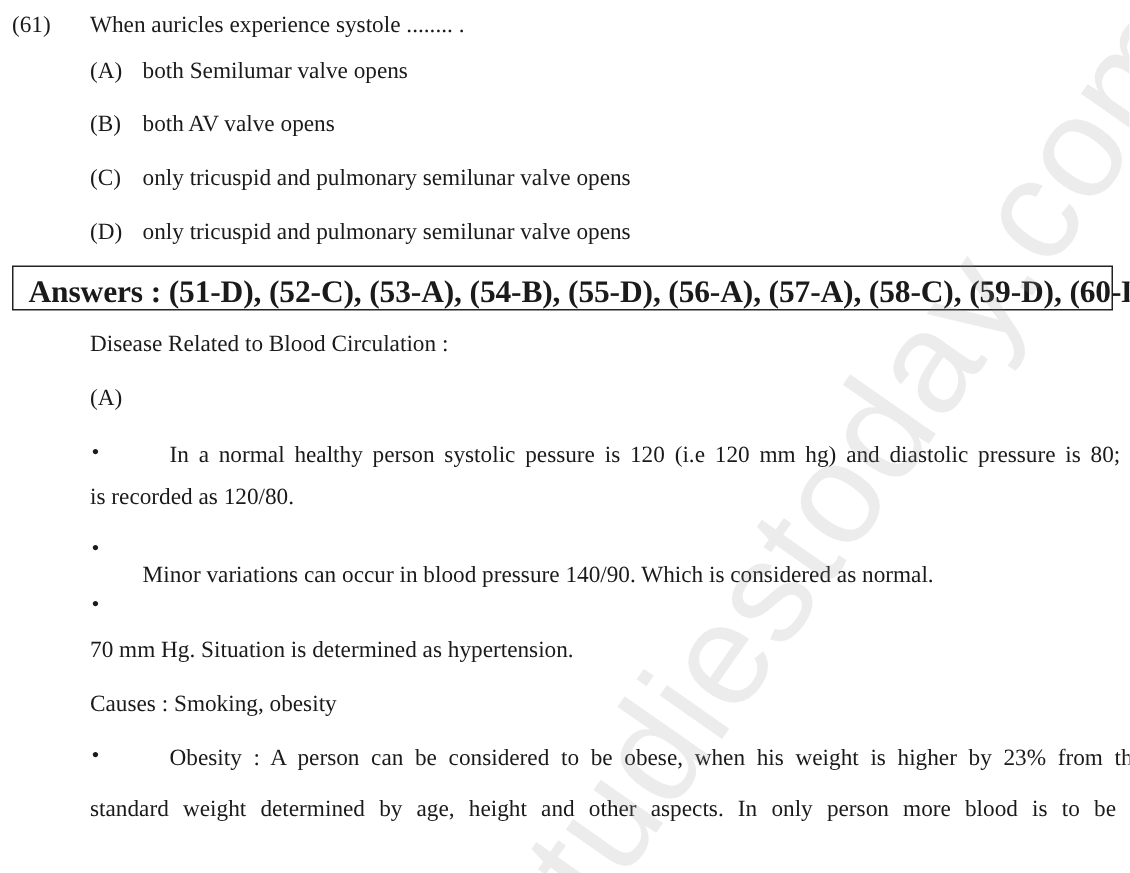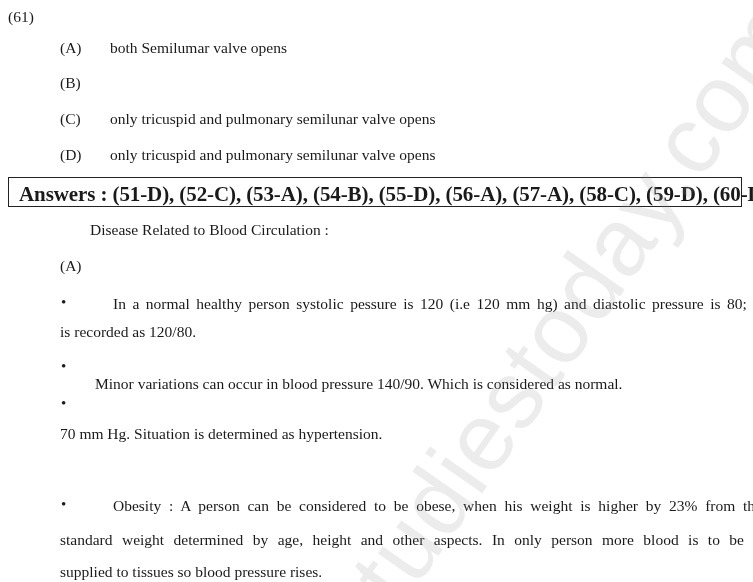--- a/index.html
+++ b/index.html
@@ -22,40 +22,40 @@
       width: 753px; height: 582px;
     }
     .line {
       position: absolute;
       white-space: nowrap;
       line-height: 20px;
     }
     .qnum { left: 8px; top: 7px; }
     .qtext { left: 60px; top: 7px; }
     .opt-label { left: 60px; }
-    .opt-text { left: 110px; }
+    .opt-text { left: 95px; }
     .answers-box {
       position: absolute;
       left: 8px;
       top: 177px;
       width: 734px;
       height: 30px;
       border: 1.3px solid #222;
       box-sizing: border-box;
     }
     .answers-text {
       position: absolute;
       left: 10px;
       top: 4px;
       font-weight: bold;
       font-size: 21px;
       white-space: nowrap;
       letter-spacing: -0.1px;
     }
-    .para { left: 60px; margin-left: 30px; }
+    .para { left: 60px; }
     .bullet {
       position: absolute;
       left: 61px;
       font-size: 15px;
     }
     .bullet-text { left: 95px; }
     .cont { left: 60px; }
     .justify-line {
       position: absolute;
       left: 60px;
@@ -82,25 +82,27 @@
       pointer-events: none;
       letter-spacing: 1px;
     }
   </style>
 </head>
 <body>
 
 <div class="page">
 
   <div class="line qnum">(61)</div>
+  <div class="line qtext">When auricles experience systole ........ .</div>
 
   <div class="line opt-label" style="top:38px">(A)</div>
   <div class="line opt-text" style="top:38px">both Semilumar valve opens</div>
 
   <div class="line opt-label" style="top:73px">(B)</div>
+  <div class="line opt-text" style="top:73px">both AV valve opens</div>
 
   <div class="line opt-label" style="top:109px">(C)</div>
   <div class="line opt-text" style="top:109px">only tricuspid and pulmonary semilunar valve opens</div>
 
   <div class="line opt-label" style="top:145px">(D)</div>
   <div class="line opt-text" style="top:145px">only tricuspid and pulmonary semilunar valve opens</div>
 
   <div class="answers-box">
     <div class="answers-text">Answers : (51-D), (52-C), (53-A), (54-B), (55-D), (56-A), (57-A), (58-C), (59-D), (60-D), (61-B)</div>
   </div>
@@ -112,20 +114,20 @@
   <div class="bullet" style="top:294px">•</div>
   <div class="justify-line justify-first" style="top:294px">In a normal healthy person systolic pessure is 120 (i.e 120 mm hg) and diastolic pressure is 80; it</div>
   <div class="line cont" style="top:322px">is recorded as 120/80.</div>
 
   <div class="bullet" style="top:358px">•</div>
   <div class="line bullet-text" style="top:374px">Minor variations can occur in blood pressure 140/90. Which is considered as normal.</div>
 
   <div class="bullet" style="top:395px">•</div>
   <div class="line cont" style="top:424px">70 mm Hg. Situation is determined as hypertension.</div>
 
+  <div class="line para" style="top:460px">Causes : Smoking, obesity</div>
 
   <div class="bullet" style="top:496px">•</div>
   <div class="justify-line justify-first" style="top:496px">Obesity : A person can be considered to be obese, when his weight is higher by 23% from the</div>
   <div class="justify-line" style="top:530px">standard weight determined by age, height and other aspects. In only person more blood is to be</div>
-  <div class="line cont" style="top:562px">supplied to tissues so blood pressure rises.</div>
 
   <div class="watermark" style="left:300px; top:600px;">studiestoday.com</div>
 </div>
 
 </body></html>

